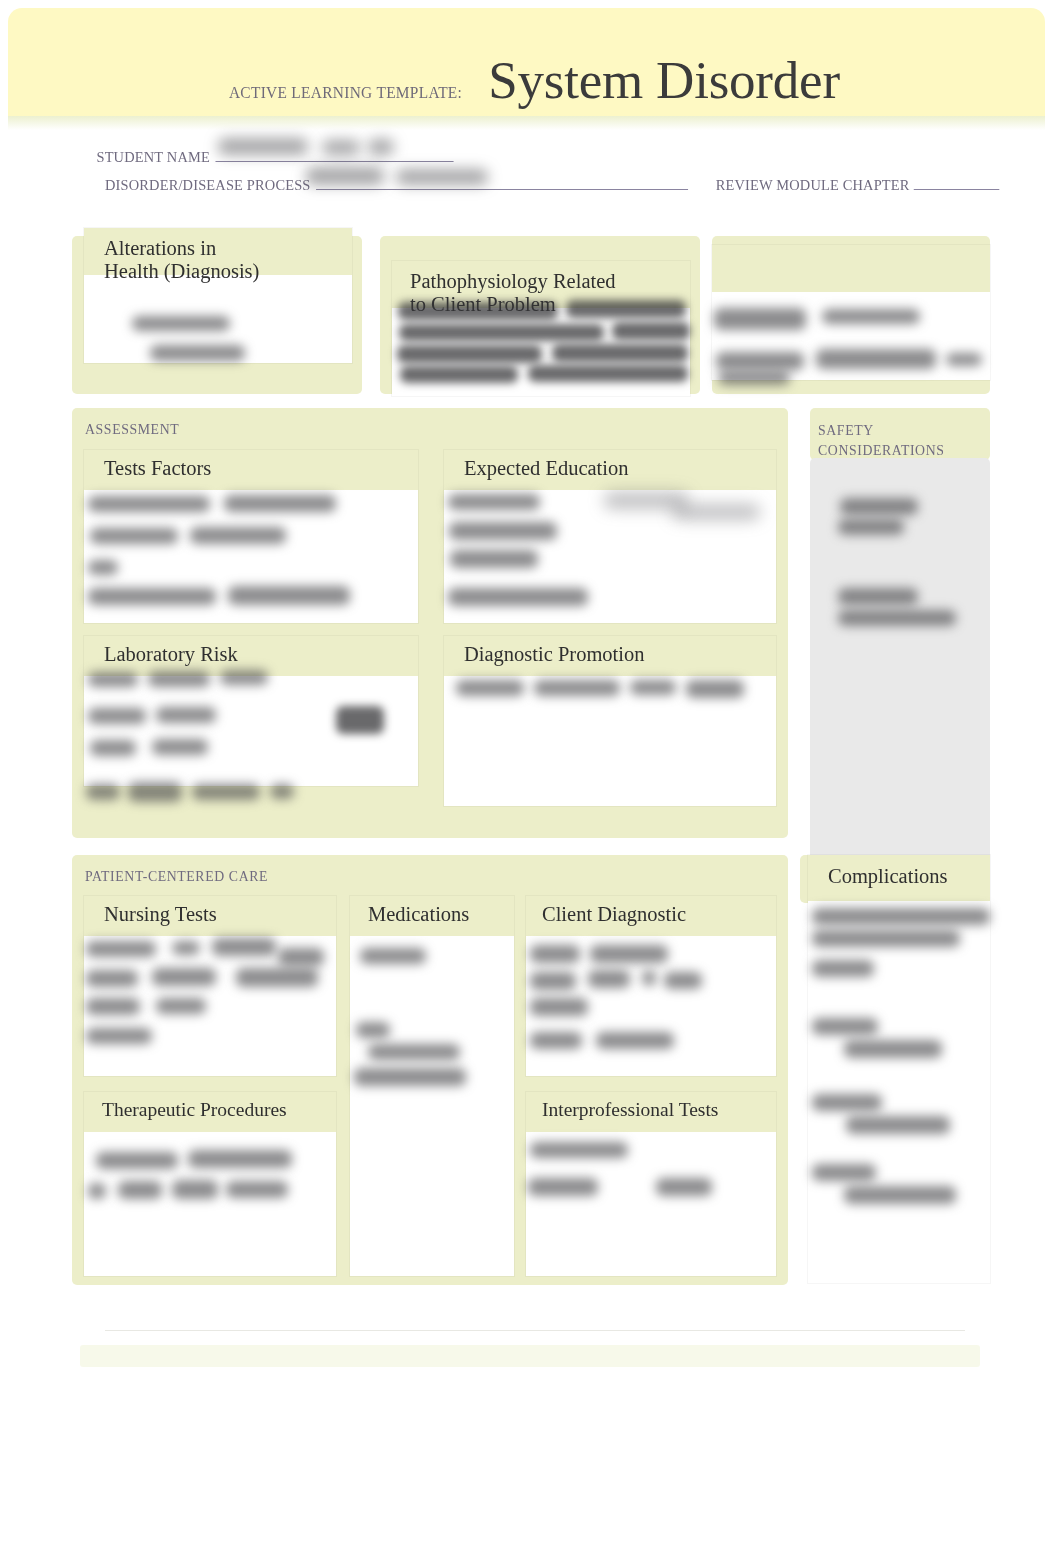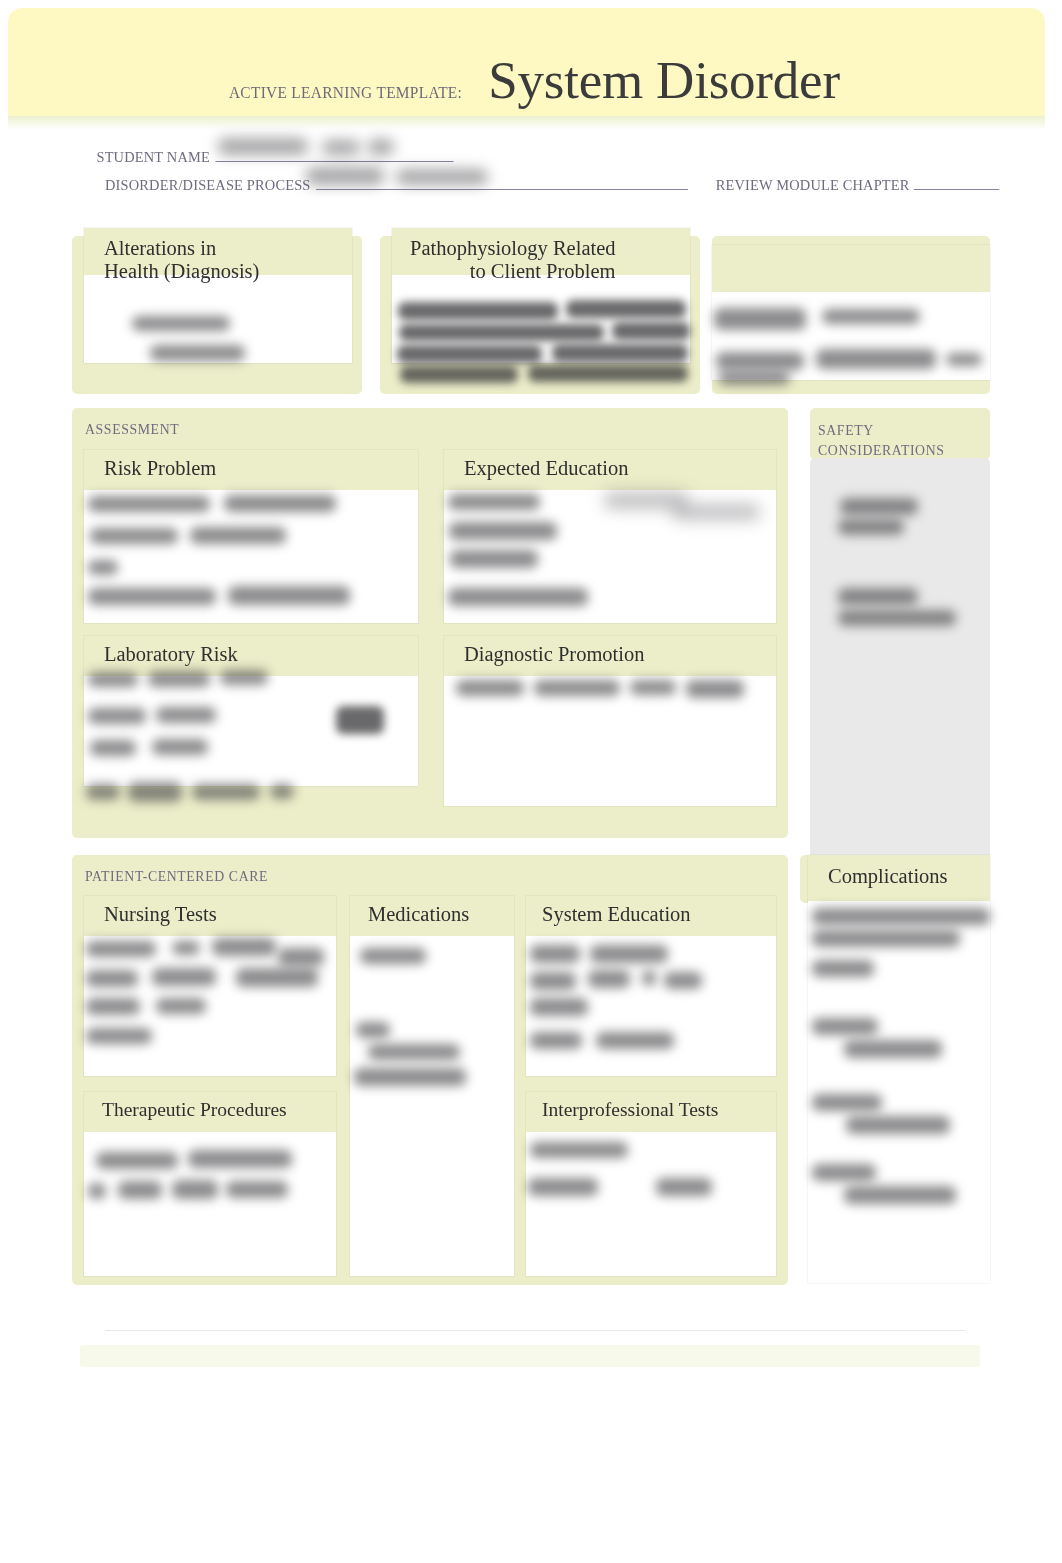--- a/index.html
+++ b/index.html
@@ -188,21 +188,21 @@
 <div class="card" style="left:84px; top:228px; width:268px; height:135px;">
   <div class="card-header" style="height:47px;"></div>
   <div class="card-title" style="line-height:1.13; white-space:pre-line; top:9px;">Alterations in
 Health (Diagnosis)</div>
   <div class="card-body" style="top:47px;"></div>
 </div>
 <div class="ink" style="left:132px; top:316px; width:98px; height:15px;"></div>
 <div class="ink" style="left:150px; top:345px; width:95px; height:16px;"></div>
 
 <div class="panel" style="left:380px; top:236px; width:320px; height:158px;"></div>
-<div class="card" style="left:392px; top:228px; width:298px; height:135px;text-align:right;">
+<div class="card" style="left:392px; top:261px; width:298px; height:135px;">
   <div class="card-header" style="height:47px;"></div>
   <div class="card-title" style="line-height:1.13; white-space:pre-line; top:9px; left:18px;">Pathophysiology Related
 to Client Problem</div>
   <div class="card-body" style="top:47px;"></div>
 </div>
 <div class="ink dark" style="left:398px; top:302px; width:160px; height:18px;"></div>
 <div class="ink dark" style="left:566px; top:300px; width:120px; height:18px;"></div>
 <div class="ink dark" style="left:399px; top:324px; width:205px; height:17px;"></div>
 <div class="ink dark" style="left:612px; top:322px; width:78px; height:18px;"></div>
 <div class="ink dark" style="left:397px; top:345px; width:145px; height:18px;"></div>
@@ -220,21 +220,21 @@
 <div class="ink" style="left:716px; top:352px; width:88px; height:18px;"></div>
 <div class="ink" style="left:816px; top:349px; width:120px; height:20px;"></div>
 <div class="ink" style="left:946px; top:353px; width:36px; height:13px;"></div>
 <div class="ink" style="left:718px; top:371px; width:72px; height:14px;"></div>
 
 <div class="panel" style="left:72px; top:408px; width:716px; height:430px;"></div>
 <div class="section-label" style="left:85px; top:419px;">ASSESSMENT</div>
 
 <div class="card" style="left:84px; top:450px; width:334px; height:173px;">
   <div class="card-header"></div>
-  <div class="card-title">Risk Problem</div>
+  <div class="card-title">Tests Factors</div>
   <div class="card-body"></div>
 </div>
 <div class="ink" style="left:88px; top:496px; width:122px; height:16px;"></div>
 <div class="ink" style="left:224px; top:495px; width:112px; height:17px;"></div>
 <div class="ink" style="left:90px; top:528px; width:88px; height:16px;"></div>
 <div class="ink" style="left:190px; top:527px; width:96px; height:17px;"></div>
 <div class="ink" style="left:88px; top:560px; width:30px; height:15px;"></div>
 <div class="ink" style="left:88px; top:588px; width:128px; height:17px;"></div>
 <div class="ink" style="left:228px; top:586px; width:122px; height:19px;"></div>
 
@@ -311,21 +311,21 @@
   <div class="card-title" style="left:18px;">Medications</div>
   <div class="card-body"></div>
 </div>
 <div class="ink" style="left:360px; top:948px; width:66px; height:16px;"></div>
 <div class="ink" style="left:356px; top:1022px; width:34px; height:16px;"></div>
 <div class="ink" style="left:368px; top:1044px; width:92px; height:16px;"></div>
 <div class="ink" style="left:354px; top:1068px; width:112px; height:18px;"></div>
 
 <div class="card" style="left:526px; top:896px; width:250px; height:180px;">
   <div class="card-header"></div>
-  <div class="card-title" style="left:16px;">System Education</div>
+  <div class="card-title" style="left:16px;">Client Diagnostic</div>
   <div class="card-body"></div>
 </div>
 <div class="ink" style="left:530px; top:945px; width:50px; height:18px;"></div>
 <div class="ink" style="left:590px; top:945px; width:78px; height:18px;"></div>
 <div class="ink" style="left:530px; top:972px; width:46px; height:18px;"></div>
 <div class="ink" style="left:588px; top:970px; width:42px; height:18px;"></div>
 <div class="ink" style="left:642px; top:970px; width:14px; height:16px;"></div>
 <div class="ink" style="left:664px; top:972px; width:38px; height:17px;"></div>
 <div class="ink" style="left:530px; top:998px; width:58px; height:18px;"></div>
 <div class="ink" style="left:530px; top:1032px; width:52px; height:17px;"></div>

